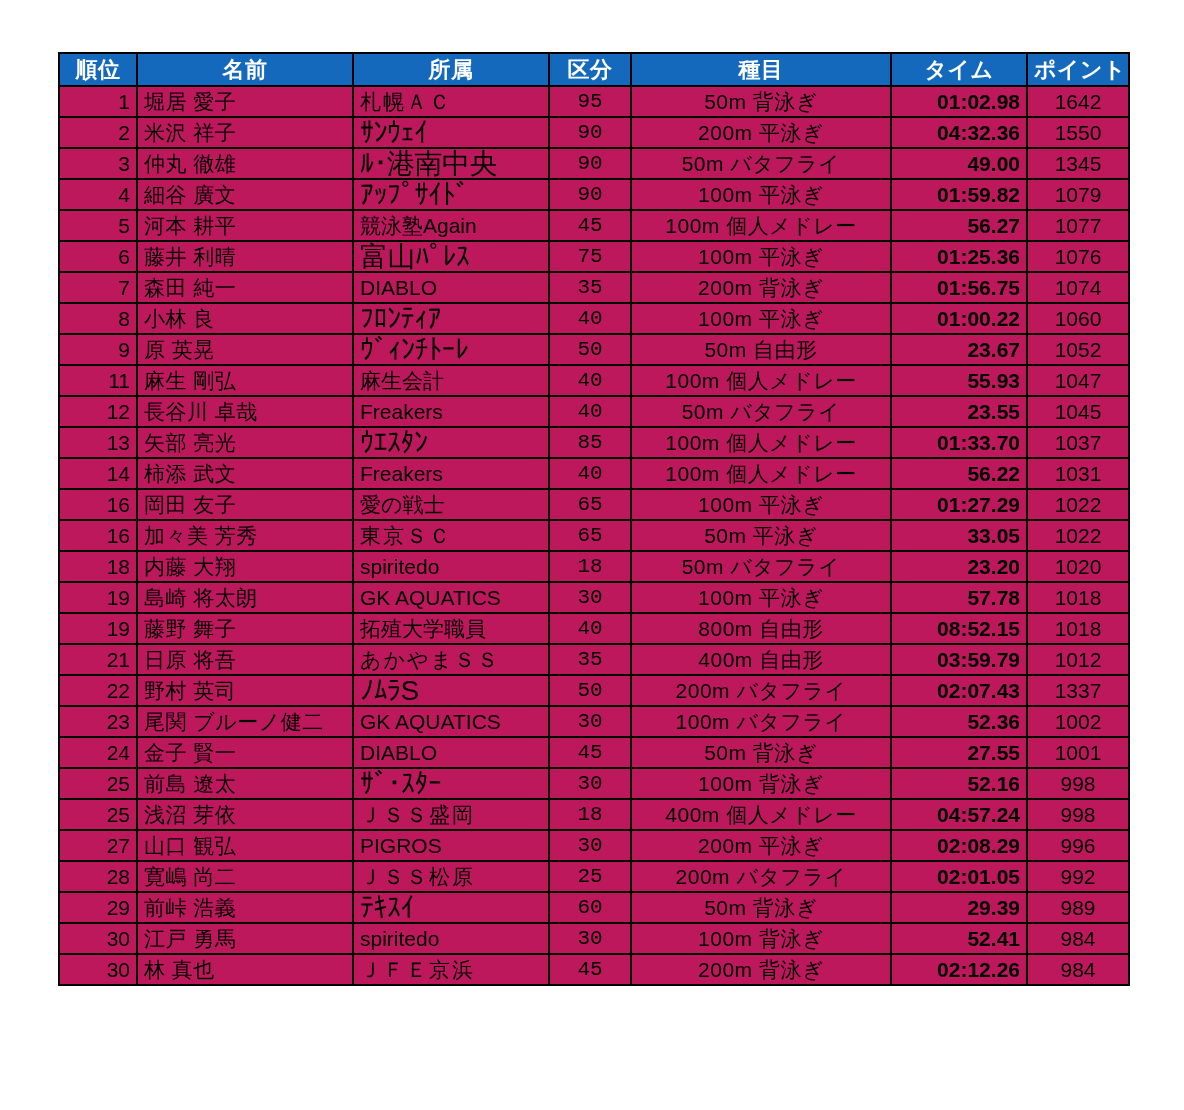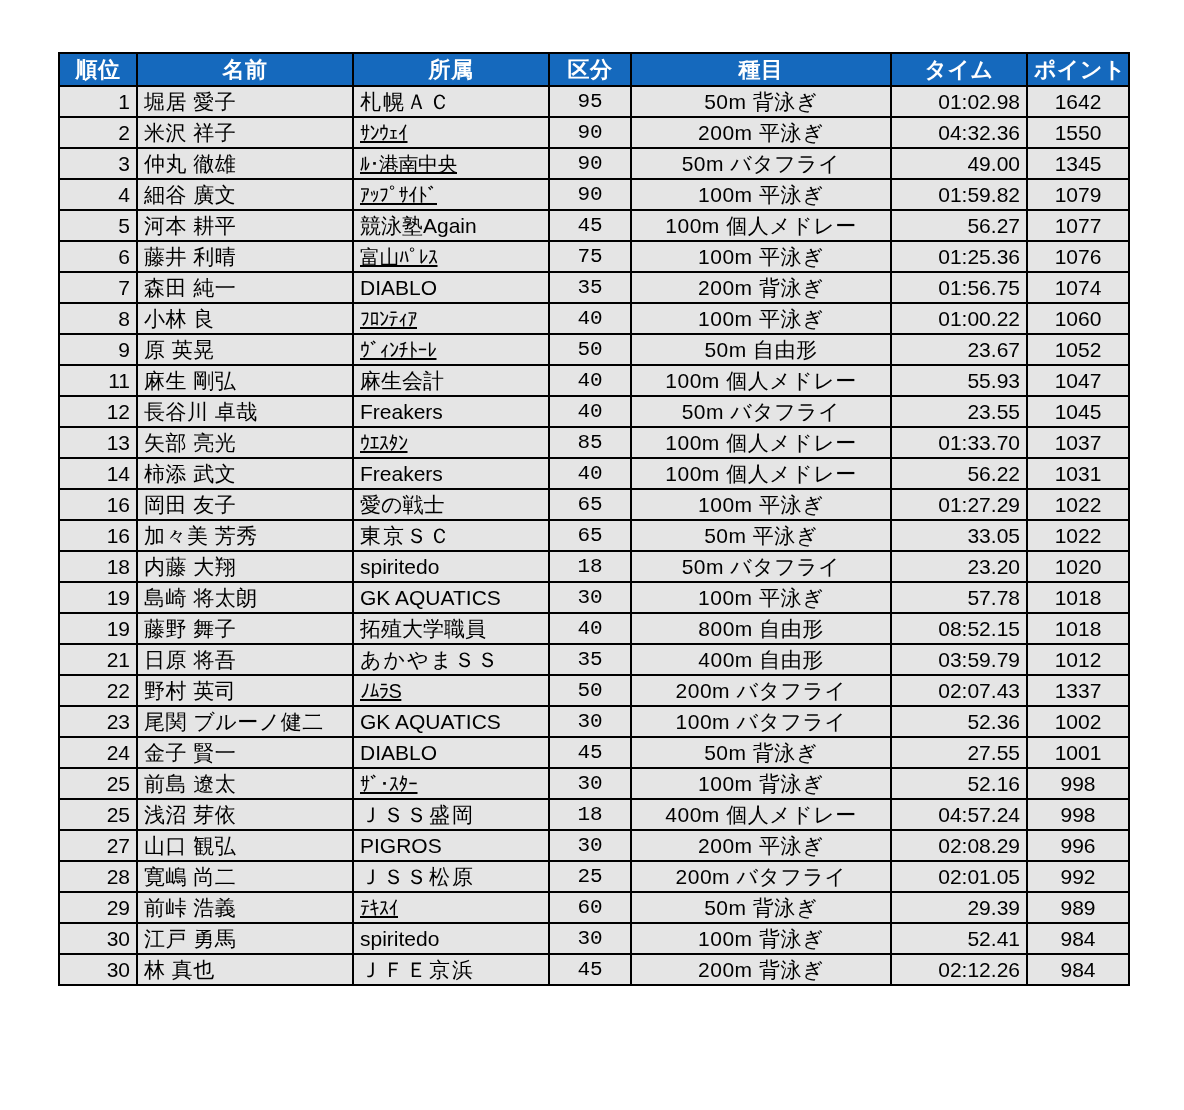--- a/index.html
+++ b/index.html
@@ -16,21 +16,21 @@
   #ranking-table-wrap {
     position: absolute;
     left: 58px;
     top: 52px;
     width: 1070px;
   }
   table.ranking {
     border-collapse: collapse;
     table-layout: fixed;
     width: 1070px;
-    background: #e5e5e5;
+    background: #be185d;
   }
   table.ranking th,
   table.ranking td {
     border: 2px solid #000000;
     height: 31px;
     padding: 0 6px;
     font-size: 21px;
     line-height: 1;
     white-space: nowrap;
     overflow: hidden;
@@ -54,24 +54,24 @@
   col.c-class   { width: 82px; }
   col.c-event   { width: 260px; }
   col.c-time    { width: 136px; }
   col.c-points  { width: 102px; }
 
   td.rank   { text-align: right;  padding-right: 14px; }
   td.name   { text-align: left;   padding-left: 10px; letter-spacing: 0.5px;}
   td.team   { text-align: left;   padding-left: 8px; margin-left: 19px; }
   td.klass  { text-align: center; font-family: Liberation Mono, monospace; }
   td.event  { text-align: center; letter-spacing: 0.5px;}
-  td.time   { text-align: right;  padding-right: 10px; }
+  td.time   { text-align: right;  padding-right: 10px; font-weight: bold; }
   td.points { text-align: center;  padding-right: 16px; }
 
-  td.team.hw { font-size: 20px; letter-spacing: -0.5px; text-decoration: underline; }
+  td.team.hw { font-size: 28px; letter-spacing: -0.5px; }
   td.team.wide { letter-spacing: 2px; }
 </style>
 </head>
 <body>
 
 <div id="ranking-table-wrap">
   <table class="ranking">
     <colgroup>
       <col class="c-rank">
       <col class="c-name">

